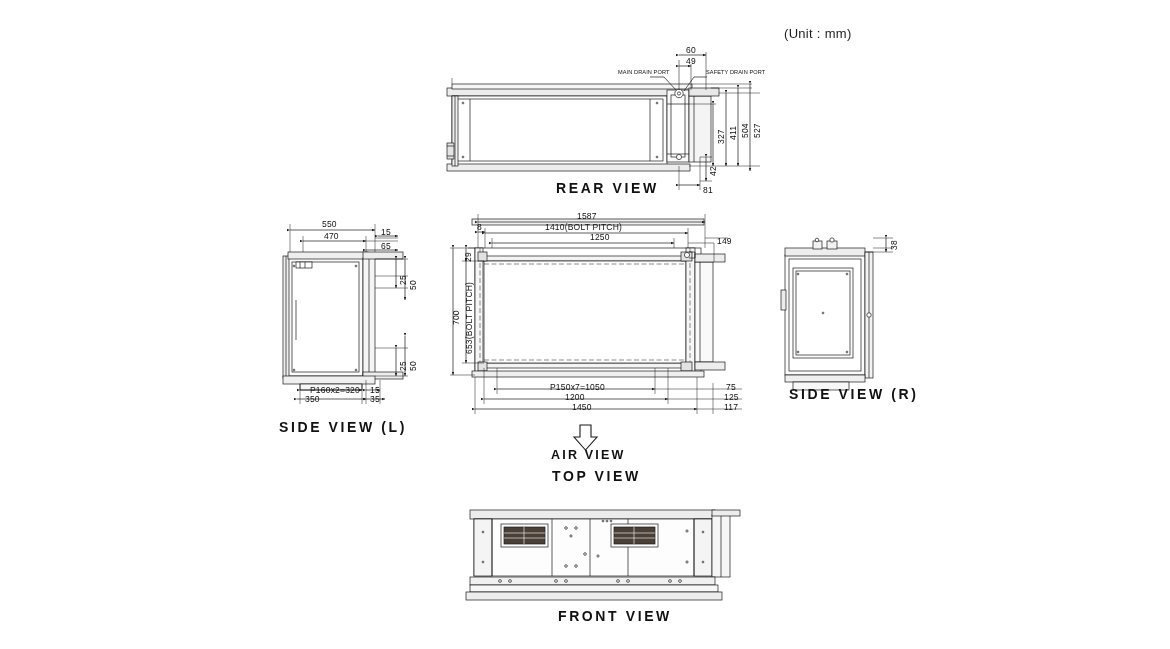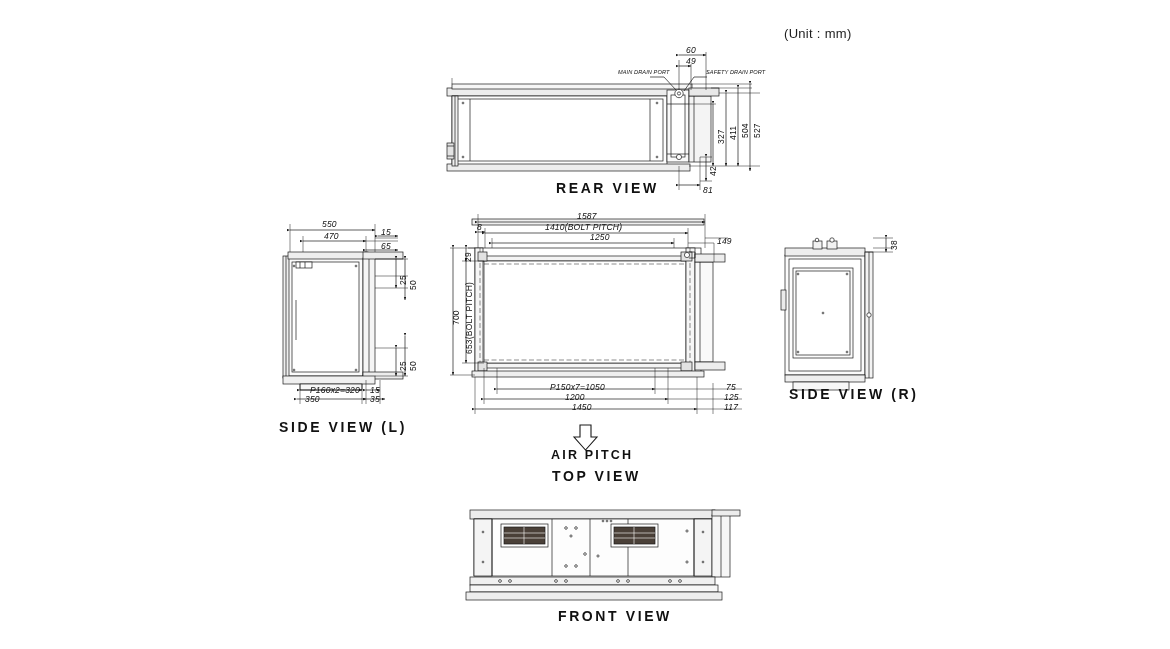--- a/index.html
+++ b/index.html
@@ -17,21 +17,20 @@
   }
   .vlabel{
     position:absolute; font-size:8.5px; letter-spacing:.2px;
     font-family:"Liberation Sans", sans-serif; color:#111;
     white-space:nowrap; transform-origin:0 0;
   }
   .hlabel{
     position:absolute; font-size:8.5px; letter-spacing:.2px;
     font-family:"Liberation Sans", sans-serif; color:#111;
     white-space:nowrap;
-    font-style:italic;
   }
   .tiny{font-size:5.6px;letter-spacing:.1px;}
   .viewname{
     position:absolute; font-size:14px; letter-spacing:2.6px;
     font-family:"Liberation Sans", sans-serif; color:#111; font-weight:600;
     white-space:nowrap;
   }
   .airflow{
     position:absolute; font-size:12.5px; letter-spacing:2.2px;
     font-weight:600; color:#111; white-space:nowrap;
@@ -394,21 +393,21 @@
   <div class="hlabel" style="left:717px;top:236px;">149</div>
   <div class="vlabel" style="left:463px;top:262px;transform:rotate(-90deg);">29</div>
   <div class="vlabel" style="left:464px;top:354px;transform:rotate(-90deg);">653(BOLT PITCH)</div>
   <div class="vlabel" style="left:451px;top:325px;transform:rotate(-90deg);">700</div>
   <div class="hlabel" style="left:550px;top:382px;">P150x7=1050</div>
   <div class="hlabel" style="left:565px;top:392px;">1200</div>
   <div class="hlabel" style="left:572px;top:402px;">1450</div>
   <div class="hlabel" style="left:726px;top:382px;">75</div>
   <div class="hlabel" style="left:724px;top:392px;">125</div>
   <div class="hlabel" style="left:724px;top:402px;">117</div>
-  <div class="airflow" style="left:551px;top:448px;">AIR PITCH</div>
+  <div class="airflow" style="left:551px;top:448px;">AIR VIEW</div>
   <div class="viewname" style="left:552px;top:468px;">TOP VIEW</div>
 
   <div class="vlabel" style="left:889px;top:250px;transform:rotate(-90deg);">38</div>
   <div class="viewname" style="left:789px;top:386px;">SIDE VIEW (R)</div>
 
   <div class="viewname" style="left:558px;top:608px;">FRONT VIEW</div>
 
 </div>
 
 </body></html>

